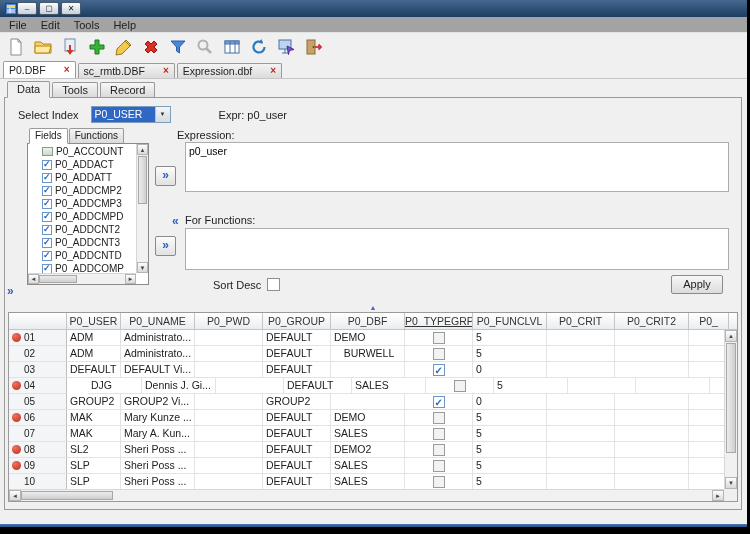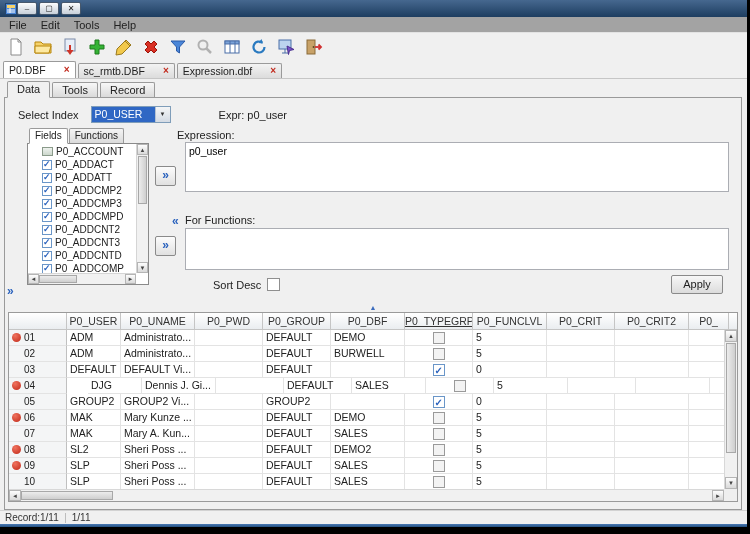--- a/index.html
+++ b/index.html
@@ -385,21 +385,21 @@
           </div>
           <div class="g-row">
             <div class="g-rowhdr">
               <span class="dot hidden"></span>
               <span class="rownum">02</span>
             </div>
             <div class="g-cell" style="width: 54px;">ADM</div>
             <div class="g-cell" style="width: 74px;">Administrato...</div>
             <div class="g-cell" style="width: 68px;"></div>
             <div class="g-cell" style="width: 68px;">DEFAULT</div>
-            <div class="g-cell" style="width: 74px;">BURWELL</div>
+            <div class="g-cell" style="width: 74px; text-align: center;">BURWELL</div>
             <div class="g-cell center" style="width: 68px;">
               <span class="gcb"></span>
             </div>
             <div class="g-cell" style="width: 74px;">5</div>
             <div class="g-cell" style="width: 68px;"></div>
             <div class="g-cell" style="width: 74px;"></div>
             <div class="g-cell" style="width: 40px;"></div>
           </div>
           <div class="g-row">
             <div class="g-rowhdr">
@@ -554,19 +554,14 @@
       <div class="gh-scroll">
         <span class="sarrow">◄</span>
         <span class="gh-thumb"></span>
         <span class="strack"></span>
         <span class="sarrow">►</span>
       </div>
       <div class="g-corner"></div>
     </div>
   </div>
 
-  <div class="statusbar">
-    <span>Record:1/11</span>
-    <span class="sdiv"></span>
-    <span>1/11</span>
-  </div>
   <div class="bottom-strip"></div>
 </div>
 
 </body></html>

